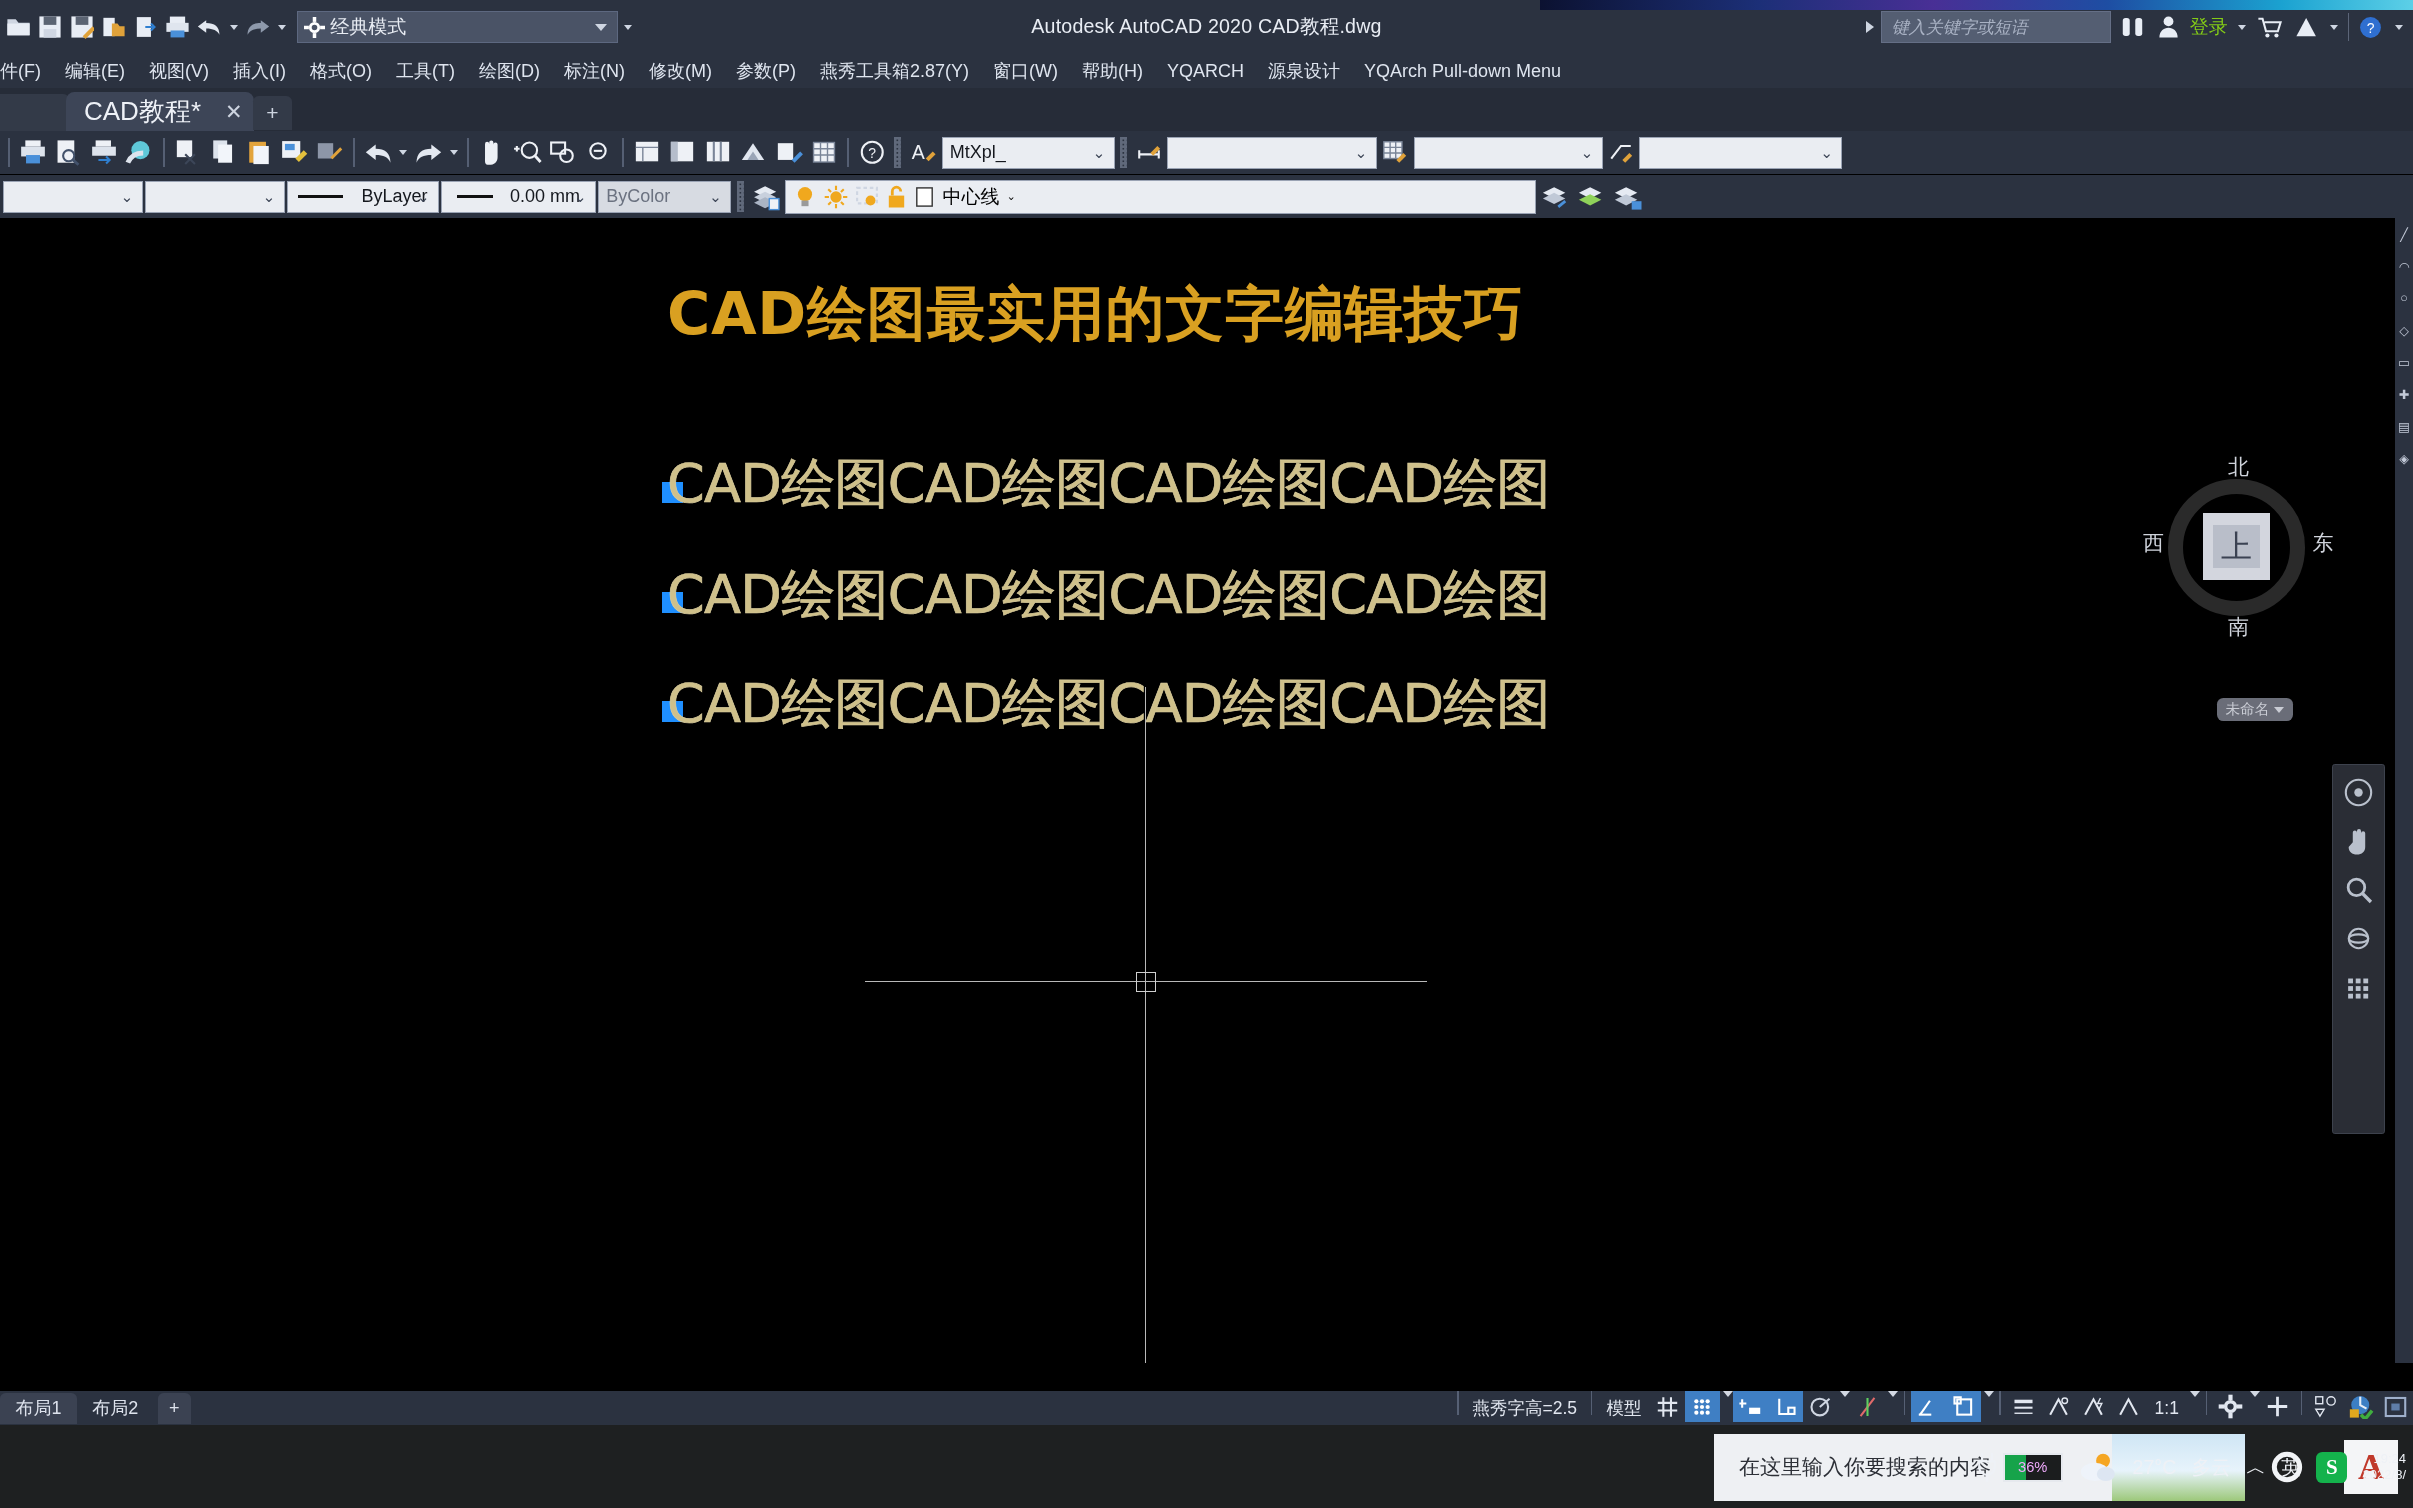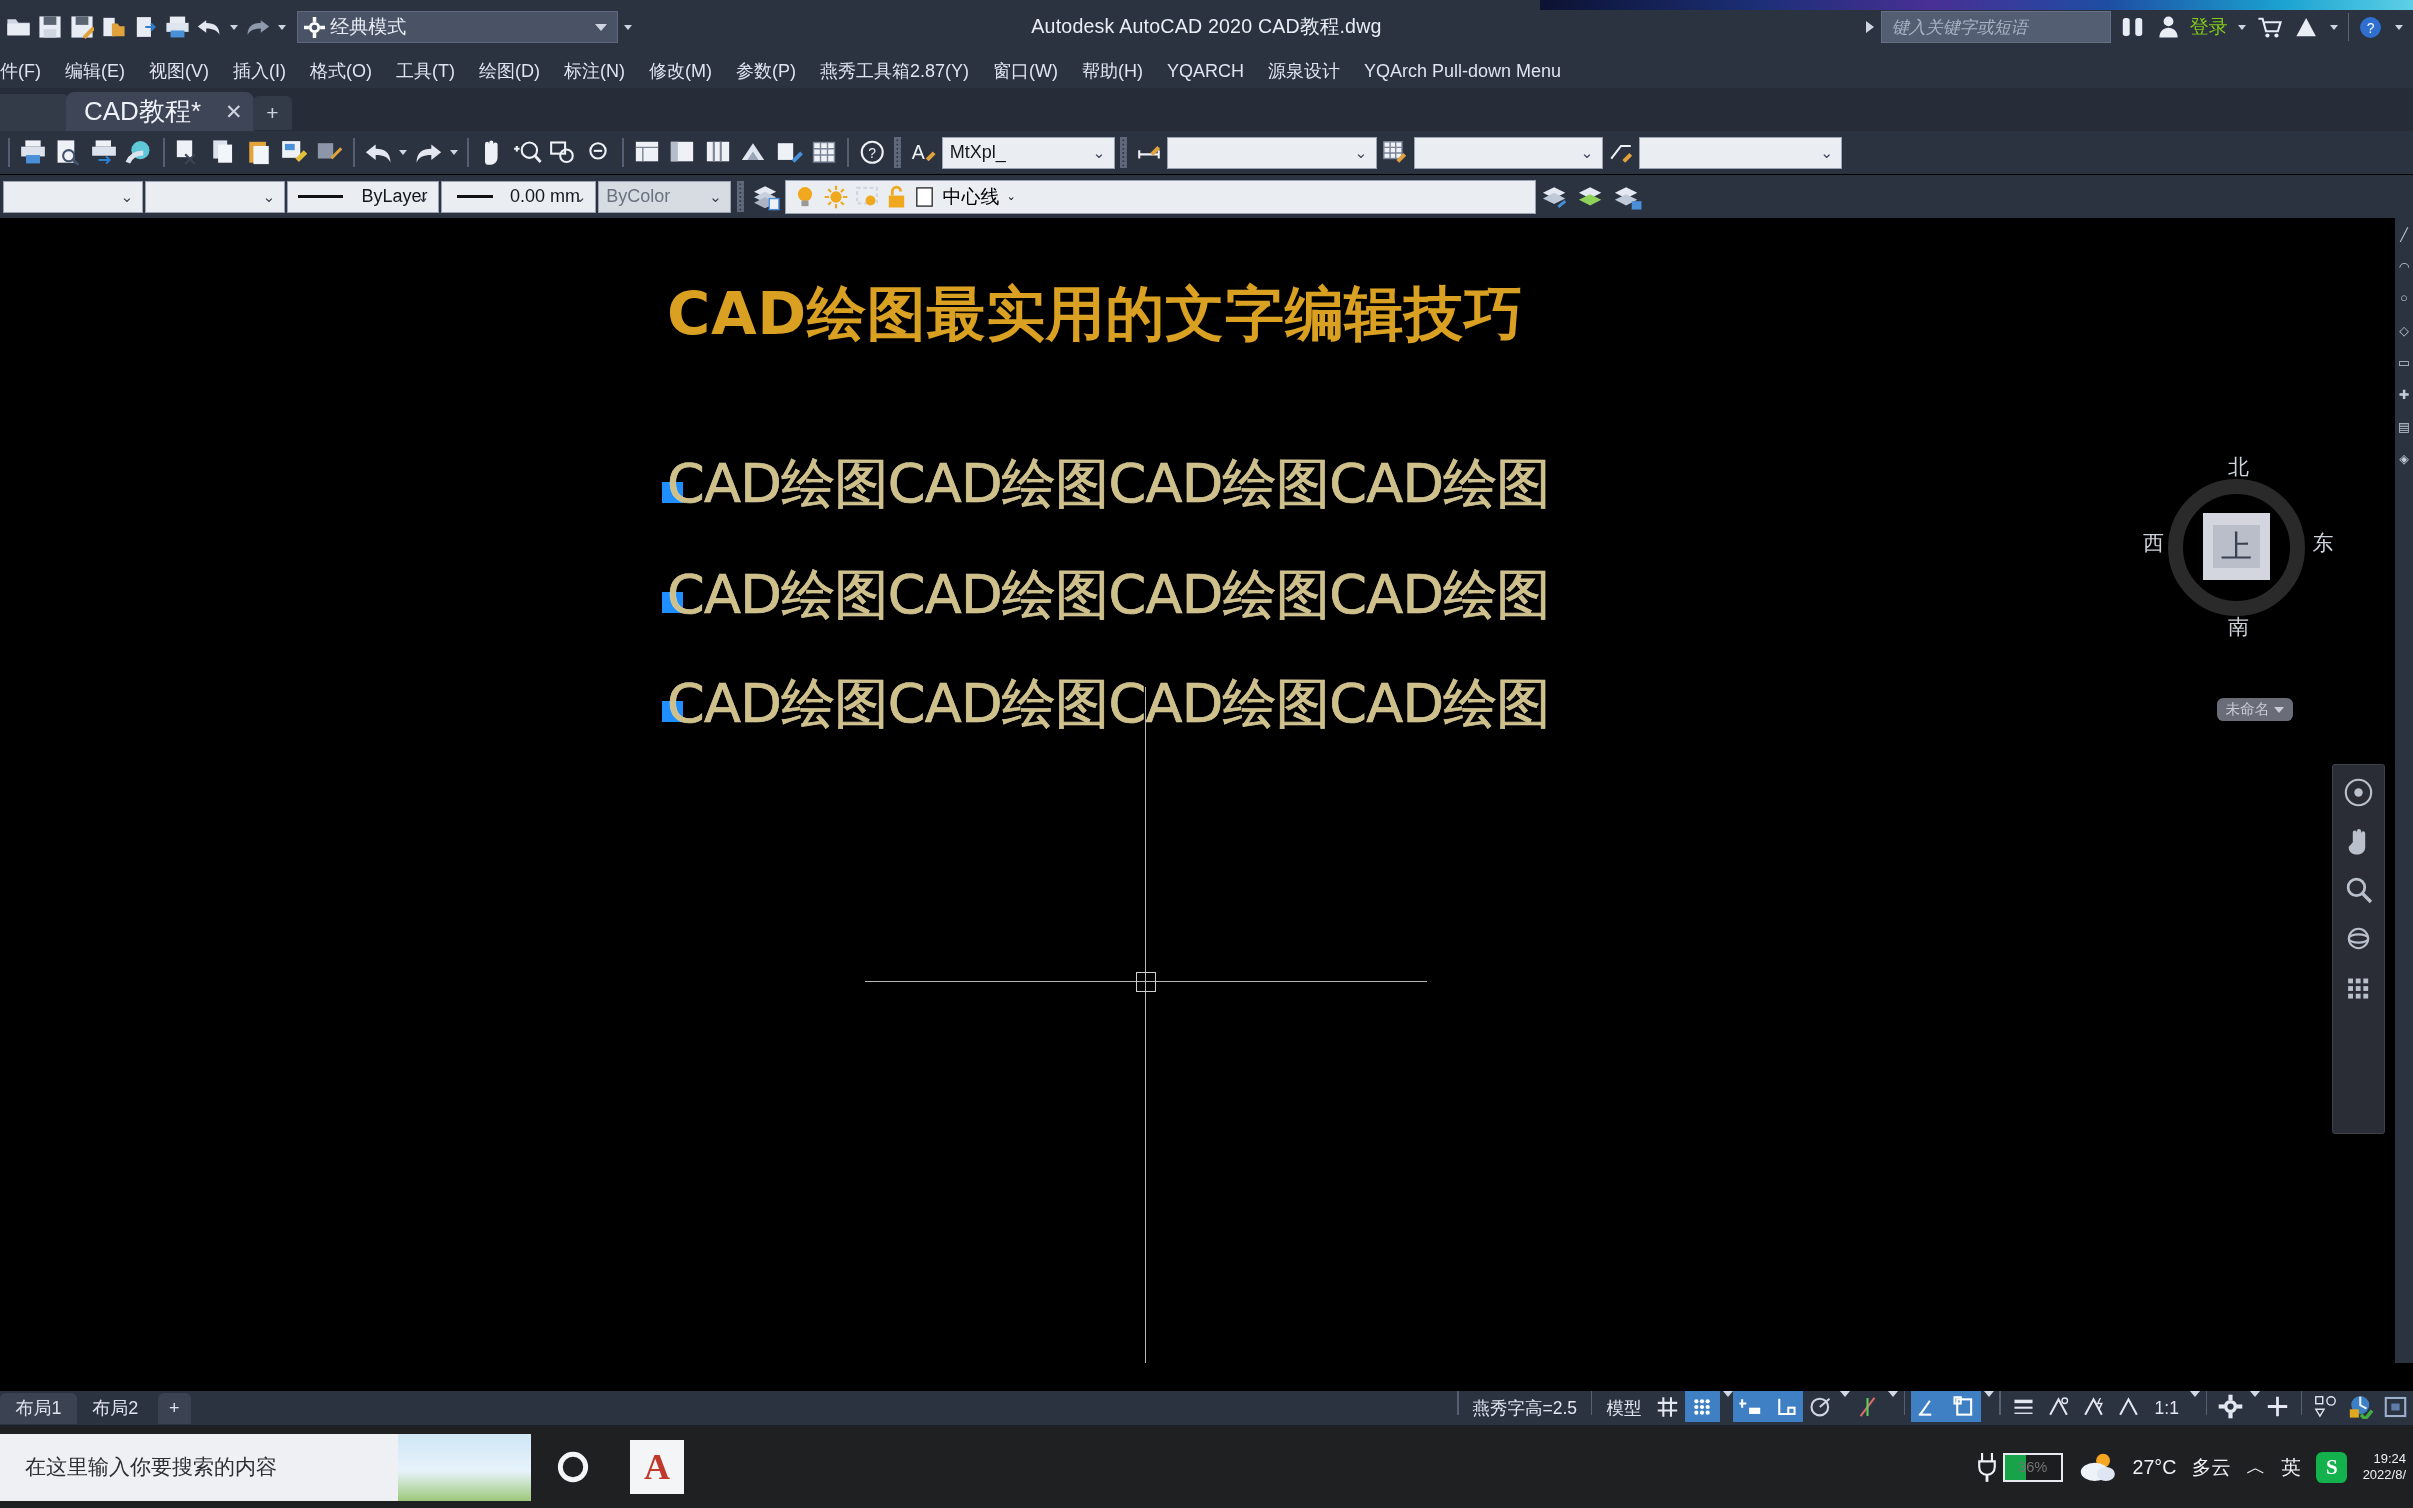--- a/index.html
+++ b/index.html
@@ -217,41 +217,41 @@
   .sb-right { position: absolute; right: 0; top: 0; height: 26px; display: flex; align-items: flex-start; }
   .sb-item { color: #e2e7f0; font-size: 17.5px; padding: 0 8.4px; display: flex; align-items: center; height: 34px; }
   .sb-tog { width: 35px; height: 31px; display: flex; align-items: center; justify-content: center; }
   .sb-tog.on { background: #3f7fc4; }
   .sb-sep { width: 1.4px; height: 24px; background: #566074; margin: 0 5.6px; }
   .sb-caret { width:0;height:0;border-left:5.6px solid transparent;border-right:5.6px solid transparent;border-top:6.3px solid #d3d9e4;margin-left:2.8px; }
 
   
   .taskbar {
     position: absolute; left: 0; top: 1425px; width: 2413px; height: 84px;
-    background: #1e2021; display: flex; align-items: center;
+    background: #1e2021; display: flex; align-items: center; justify-content: flex-end;
   }
   .win-search {
     width: 531px; height: 67px; background: #eef0f3; margin-left: 0;
     display: flex; align-items: center; padding-left: 25px; position: relative; overflow: hidden;
   }
   .win-search .ws-txt { color: #2c2f36; font-size: 21px; }
   .ws-thumb {
     position: absolute; right: 0; top: 0; width: 133px; height: 67px;
     background: linear-gradient(180deg,#cfe6f5 0%, #e7f3fb 55%, #9cc87a 100%);
   }
   .tb-appbtn { width: 84px; height: 84px; display: flex; align-items: center; justify-content: center; }
   .acad-tile {
     width: 54px; height: 54px; background: #f4f5f7; display: flex; align-items: center; justify-content: center;
     color: #c0392b; font-size: 36px; font-weight: bold; font-family: "Liberation Serif", serif;
   }
   .tray { position: absolute; right: 0; top: 0; height: 84px; display: flex; align-items: center; gap: 15.4px; padding-right: 7px; }
   .battery { display: flex; align-items: center; gap: 4.2px; }
   .bat-body { width: 60px; height: 29px; border: 2.1px solid #e6e9ee; background: #1b1d1e; position: relative; display:flex; align-items:center; }
   .bat-fill { width: 38%; height: 100%; background: #16a34a; }
-  .bat-pct { position: absolute; left: 0; right: 0; text-align: center; color: #737373; font-size: 14.7px; }
+  .bat-pct { position: absolute; left: 0; right: 0; text-align: center; color: #f0abfc; font-size: 14.7px; }
   .tray-txt { color: #eef1f6; font-size: 19.6px; }
   .clock { color: #eef1f6; font-size: 13px; line-height: 1.25; text-align: right; }
 </style>
 </head>
 <body>
 
 <div id="app">
 
   <div class="titlebar">
     <div class="tb-gradient"></div>

